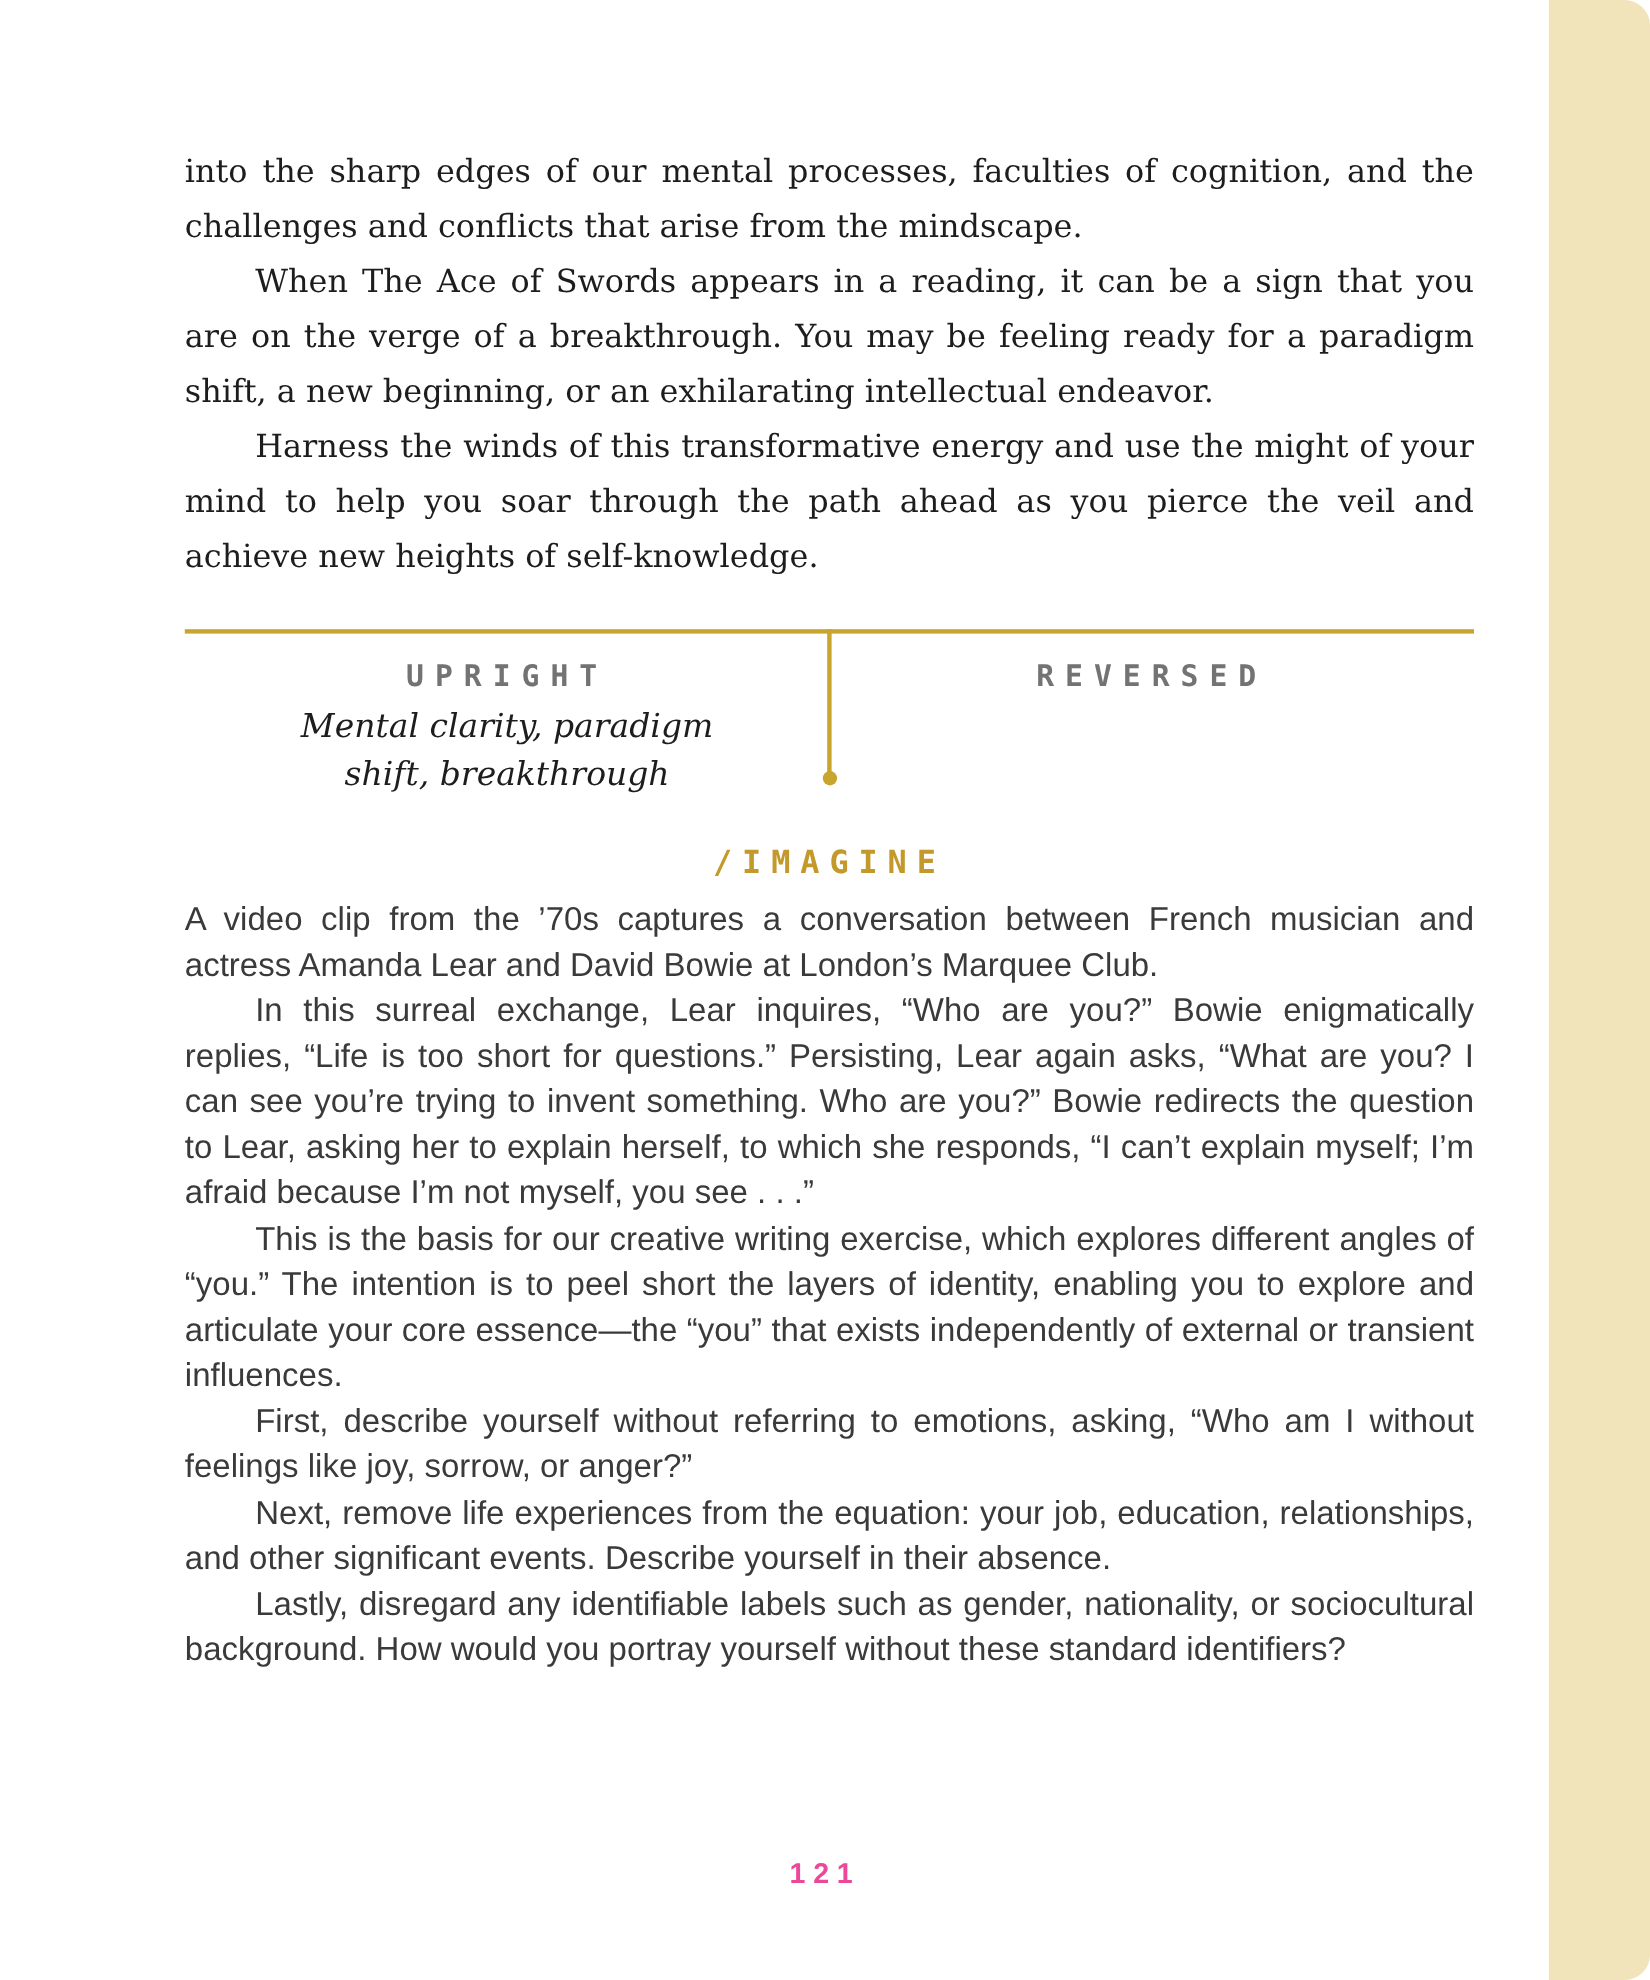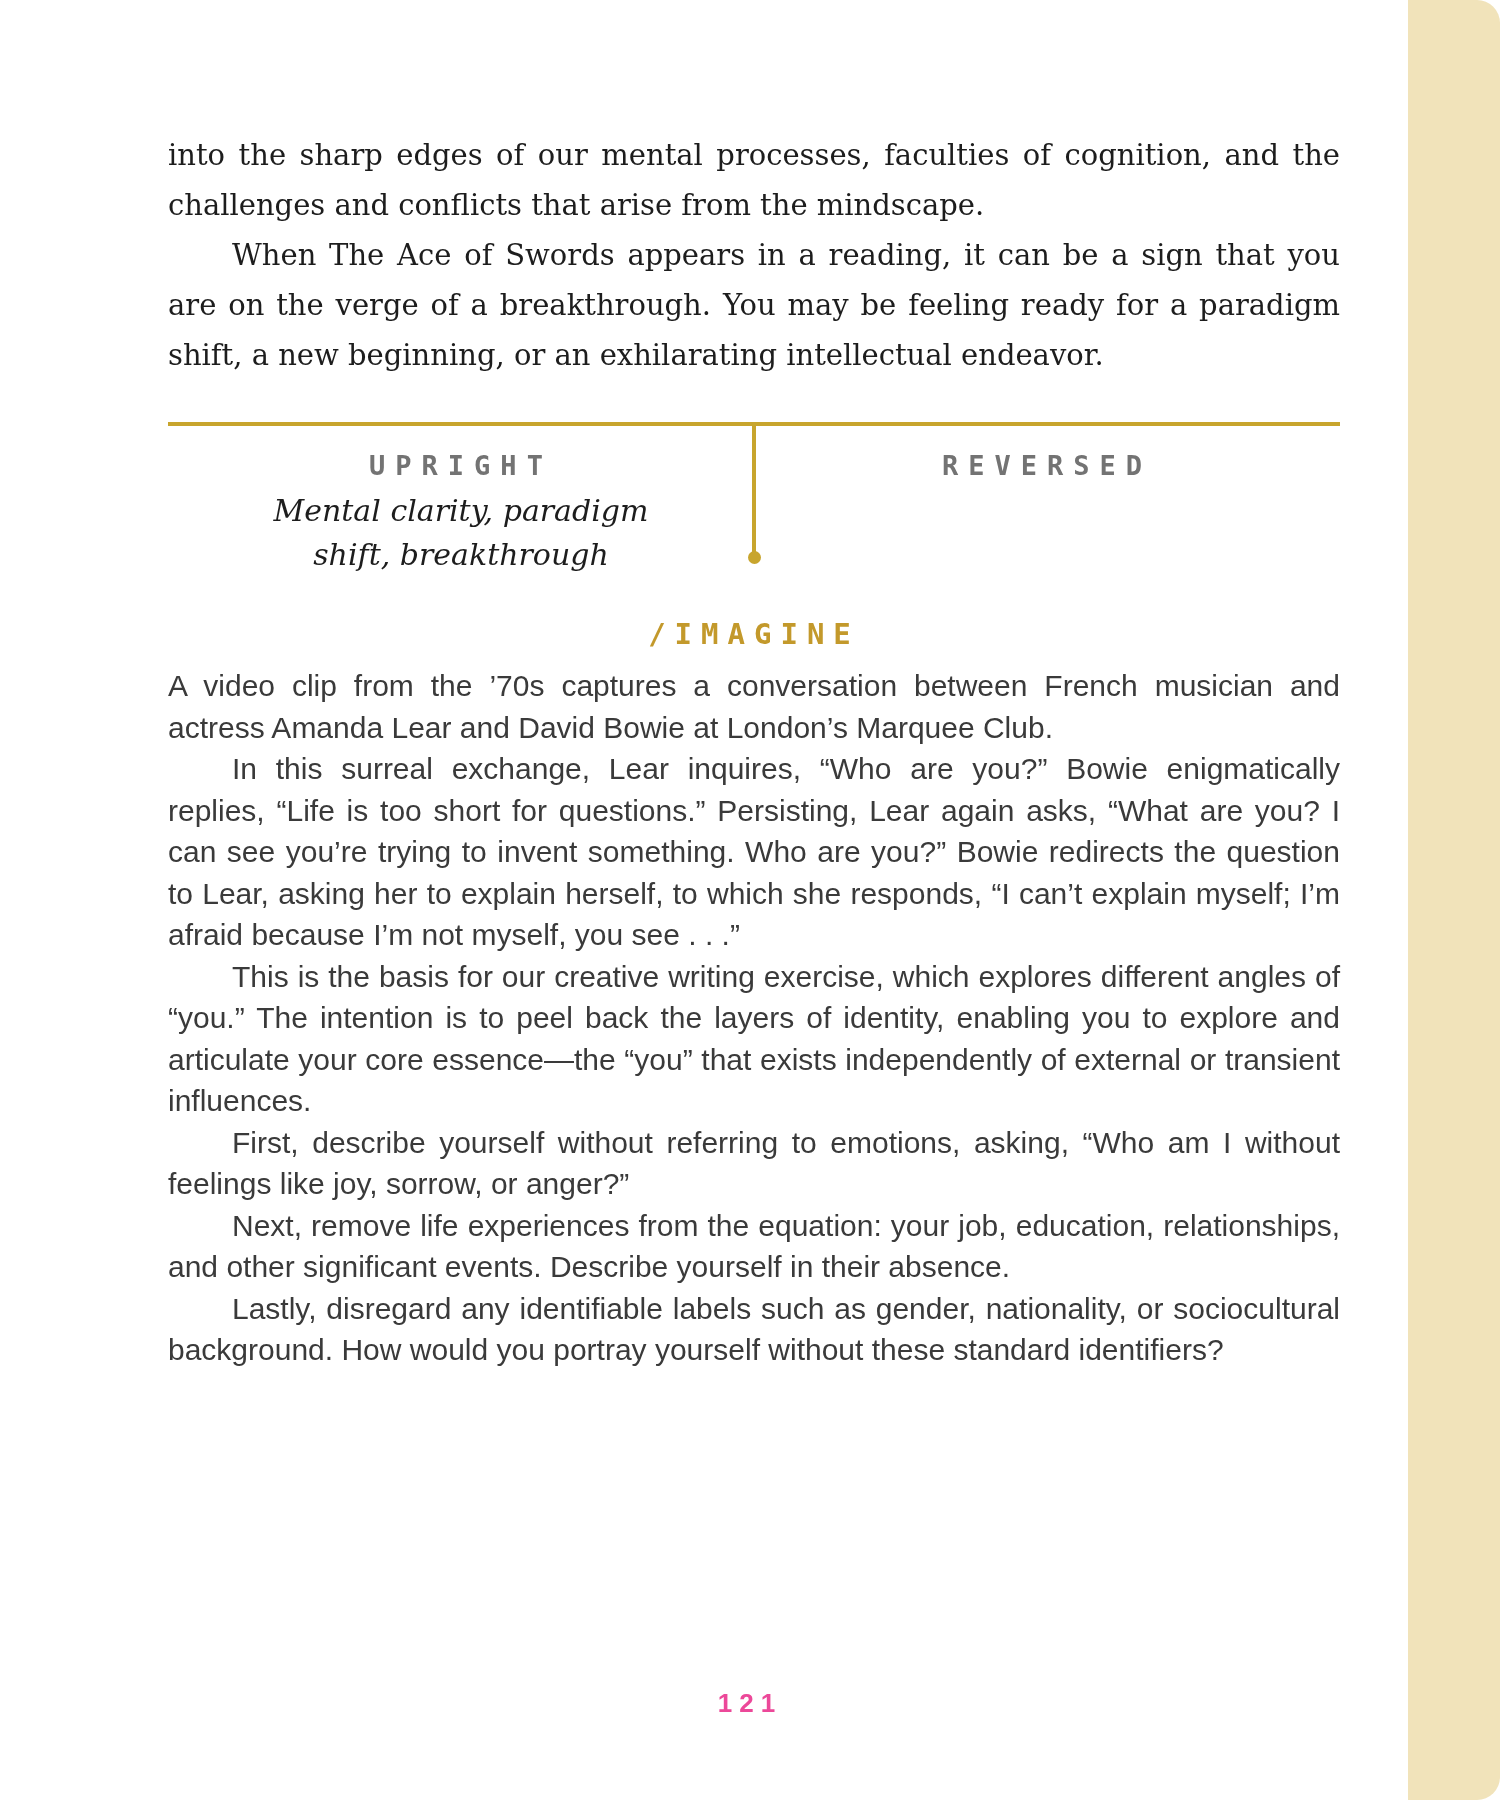--- a/index.html
+++ b/index.html
@@ -128,20 +128,21 @@
 
 <div class="canvas">
 
   <div class="edge-strip"></div>
 
   <div class="content">
 
     <div class="serif-block">
       <p>into the sharp edges of our mental processes, faculties of cognition, and the challenges and conflicts that arise from the mindscape.</p>
       <p class="indent">When The Ace of Swords appears in a reading, it can be a sign that you are on the verge of a breakthrough. You may be feeling ready for a paradigm shift, a new beginning, or an exhilarating intellectual endeavor.</p>
+      <p class="indent">Harness the winds of this transformative energy and use the might of your mind to help you soar through the path ahead as you pierce the veil and achieve new heights of self-knowledge.</p>
     </div>
 
     <div class="meanings">
       <div class="rule-h"></div>
       <div class="rule-v"></div>
       <div class="meanings-cols">
         <div class="meanings-col">
           <div class="meaning-label">UPRIGHT</div>
           <p class="meaning-text">Mental clarity, paradigm shift, breakthrough</p>
         </div>
@@ -149,21 +150,21 @@
           <div class="meaning-label">REVERSED</div>
         </div>
       </div>
     </div>
 
     <div class="imagine-heading">/IMAGINE</div>
 
     <div class="sans-block">
       <p>A video clip from the ’70s captures a conversation between French musician and actress Amanda Lear and David Bowie at London’s Marquee Club.</p>
       <p class="indent">In this surreal exchange, Lear inquires, “Who are you?” Bowie enigmatically replies, “Life is too short for questions.” Persisting, Lear again asks, “What are you? I can see you’re trying to invent something. Who are you?” Bowie redirects the question to Lear, asking her to explain herself, to which she responds, “I can’t explain myself; I’m afraid because I’m not myself, you see . . .”</p>
-      <p class="indent">This is the basis for our creative writing exercise, which explores different angles of “you.” The intention is to peel back the layers of identity, enabling you to explore and articulate your core essence—the “you” that exists independently of external or transient influences.</p>
+      <p class="indent">This is the basis for our creative writing exercise, which explores different angles of “you.” The intention is to peel short the layers of identity, enabling you to explore and articulate your core essence—the “you” that exists independently of external or transient influences.</p>
       <p class="indent">First, describe yourself without referring to emotions, asking, “Who am I without feelings like joy, sorrow, or anger?”</p>
       <p class="indent">Next, remove life experiences from the equation: your job, education, relationships, and other significant events. Describe yourself in their absence.</p>
       <p class="indent">Lastly, disregard any identifiable labels such as gender, nationality, or sociocultural background. How would you portray yourself without these standard identifiers?</p>
     </div>
 
   </div>
 
   <div class="page-number">121</div>
 
 </div>

